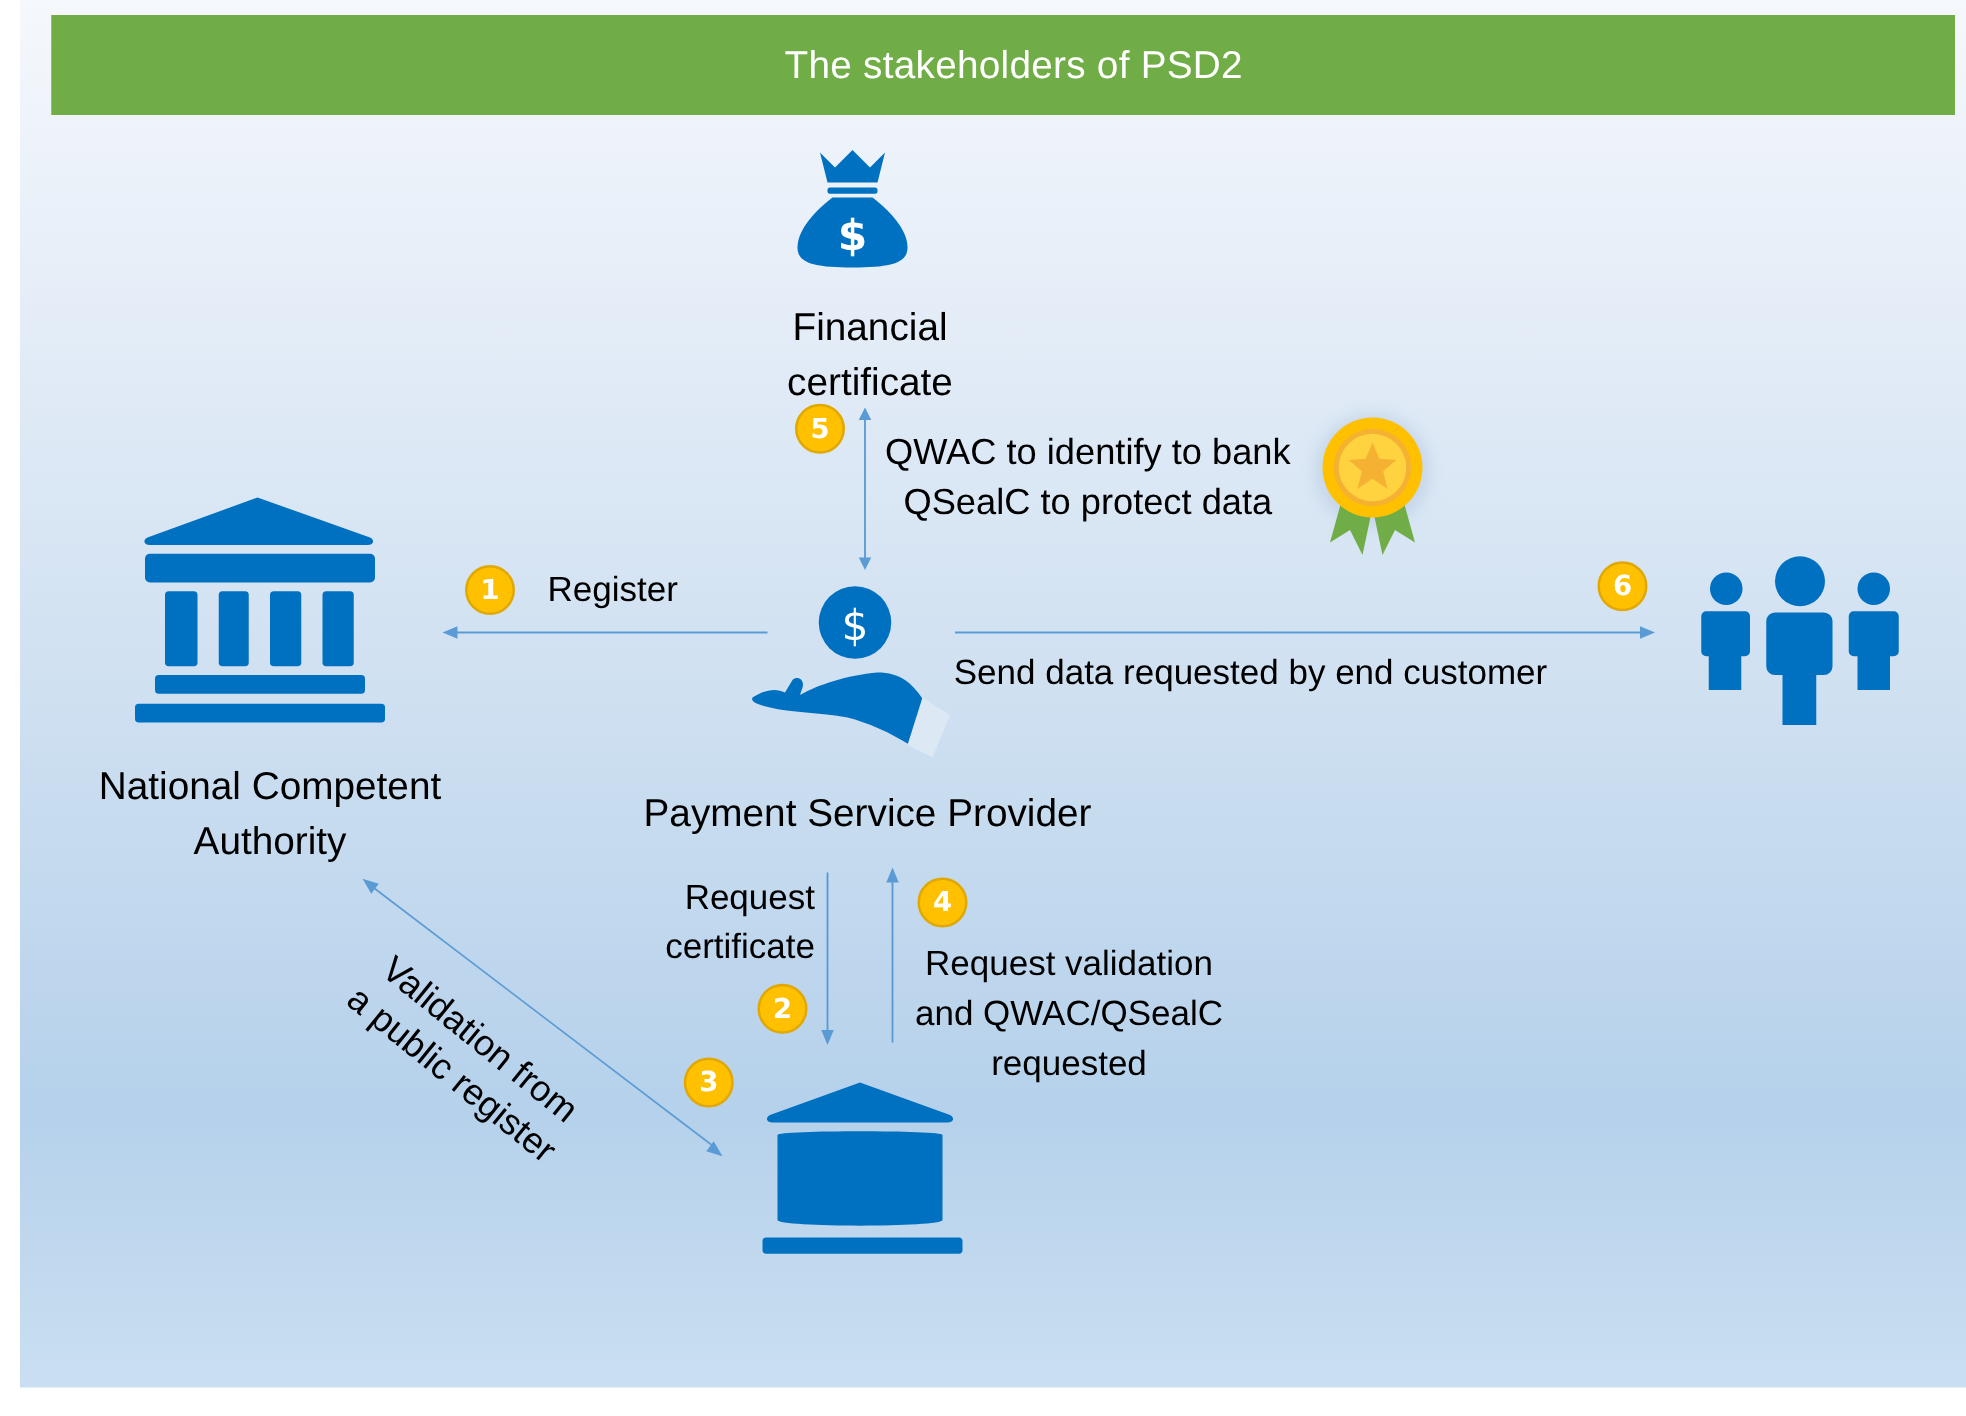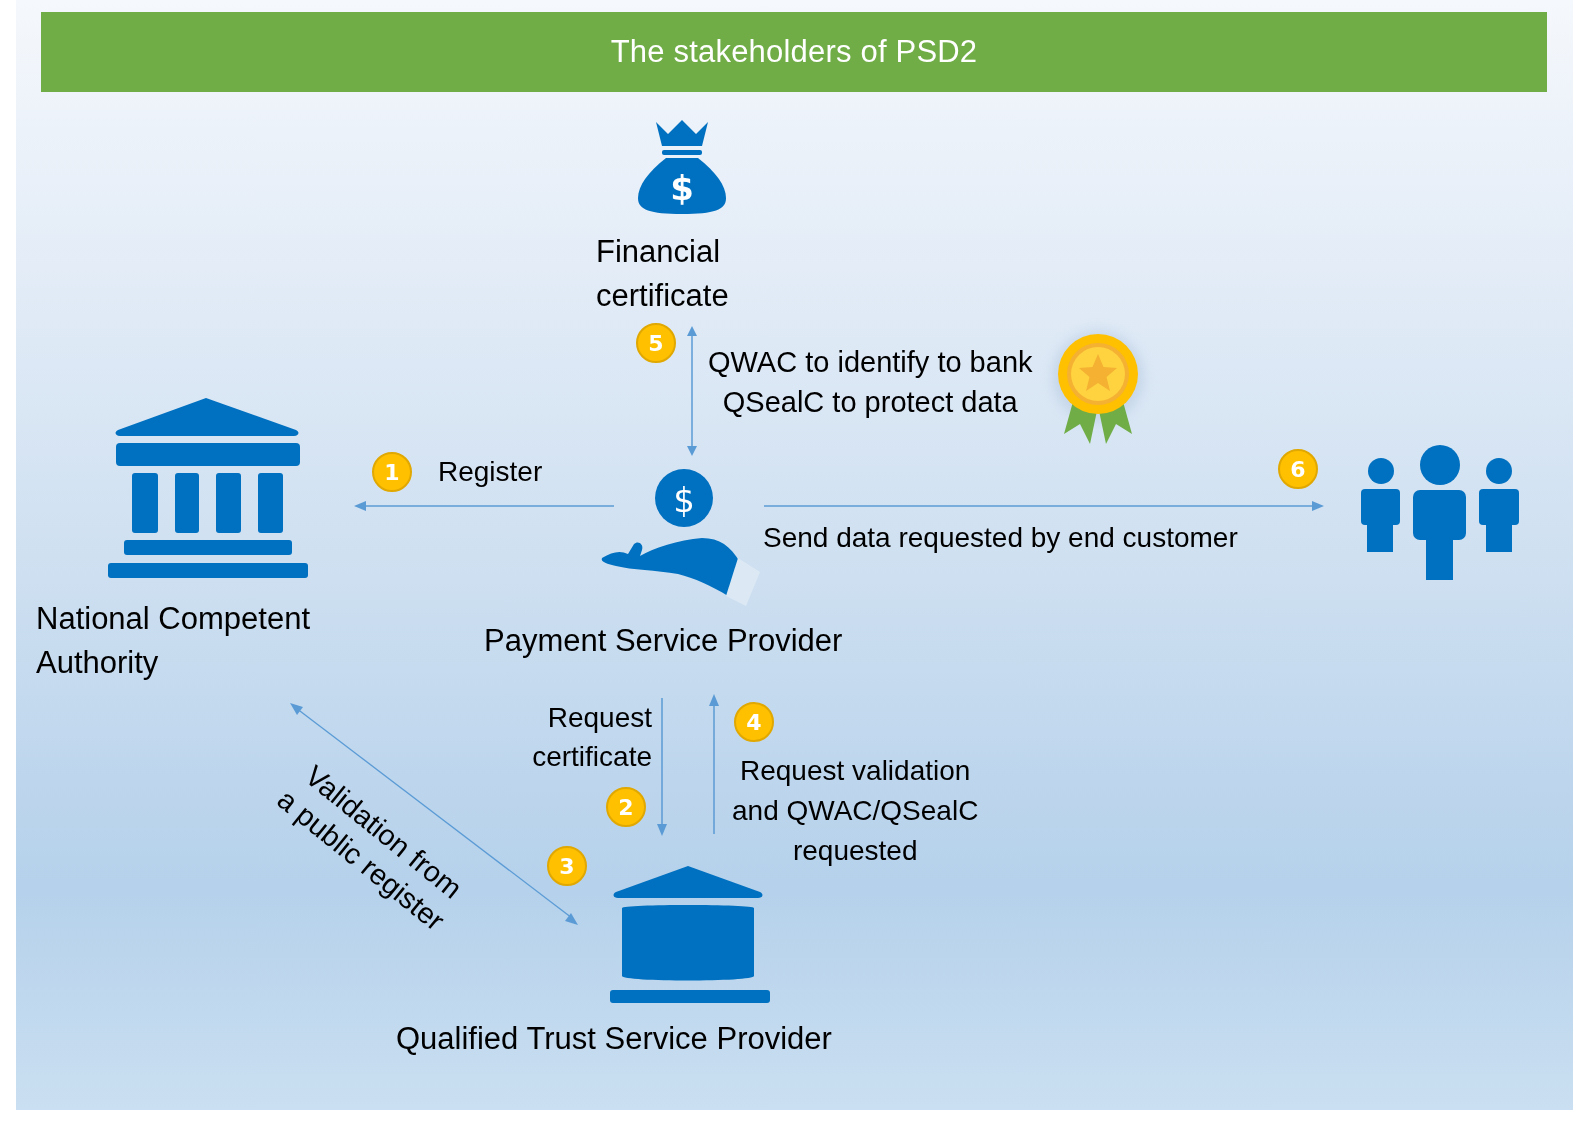--- a/index.html
+++ b/index.html
@@ -1,25 +1,25 @@
 <!DOCTYPE html>
 <html><head>
 <meta charset="utf-8">
 <style>
   html, body { margin: 0; padding: 0; background: #ffffff; }
   body { width: 1573px; height: 1133px; position: relative; overflow: hidden;
          font-family: "DejaVu Sans", "Liberation Sans", sans-serif; }
   #panel { position: absolute; left: 16px; top: 0; width: 1557px; height: 1110px;
            background: linear-gradient(to bottom, #f5f8fc 0%, #e6eef8 20%, #cfe0f1 50%, #b5d1eb 80%, #cadff1 100%); }
   #title-bar { position: absolute; left: 41px; top: 12px; width: 1506px; height: 80px;
-               background: #70ad47; display: flex; align-items: center; justify-content: center; }
+               background: #70ad47; display: flex; align-items: center; justify-content: center; padding-left: 17px; }
   #title-bar span { color: #ffffff; font-size: 31px; font-family: "Liberation Sans", sans-serif; letter-spacing: 0.2px; }
   .label { position: absolute; color: #000; font-size: 31px; line-height: 44px; white-space: nowrap;
            font-family: "Liberation Sans", sans-serif; text-align: center; }
-  .label.center { text-align: left; }
+  .label.center { text-align: center; margin-top: 10px; }
   .badge { position: absolute; width: 40px; height: 40px; border-radius: 50%;
            background: #ffc000; border: 2px solid #e0a800; box-sizing: border-box;
            color: #fff; font-weight: bold; font-size: 22px; display: flex; align-items: center; justify-content: center;
            font-family: "DejaVu Sans", sans-serif; }
   svg.abs { position: absolute; overflow: visible; }
   #rot-label { position: absolute; left: 270px; top: 810px; transform-origin: center; transform: rotate(39deg);
                text-align: center; font-size: 29px; line-height: 36px; white-space: nowrap; color:#000;
                font-family: "Liberation Sans", sans-serif; }
 </style>
 </head>
@@ -148,14 +148,13 @@
   <div>Validation from</div>
   <div>a public register</div>
 </div>
 
 <svg class="abs" style="left:608px;top:866px" width="164" height="140" viewBox="0 0 164 140">
   <path d="M80 0 L152 26 C156 28 155 32 150 32 L10 32 C5 32 4 28 8 26 Z" fill="#0070c0"></path>
   <path d="M14 42 C14 38 146 38 146 42 L146 110 C146 116 14 116 14 110 Z" fill="#0070c0"></path>
   <rect x="2" y="124" width="160" height="13" rx="3" fill="#0070c0"></rect>
 </svg>
 <div class="label center" style="left:396px;top:1017px;width:600px">
-  <div>Qualified Trust Service Provider</div>
 </div>
 
 </body></html>

